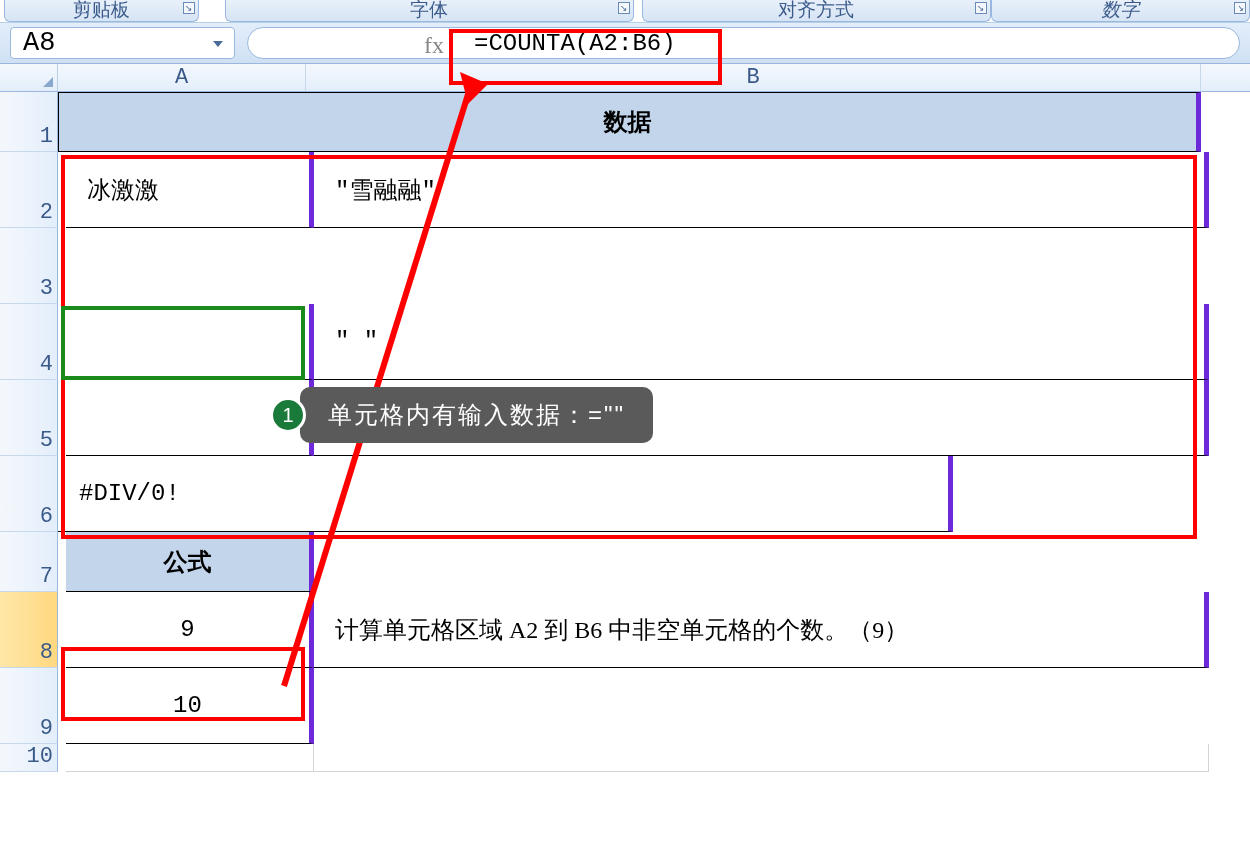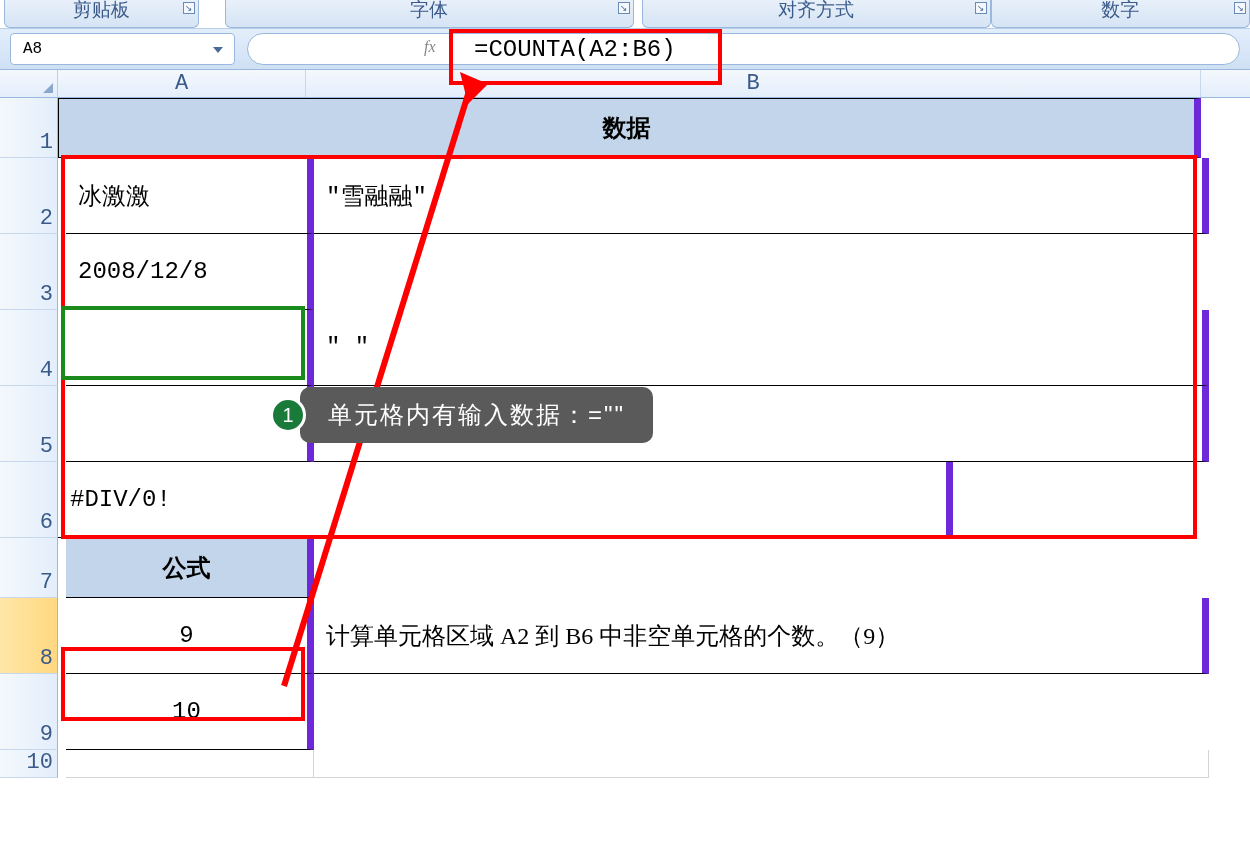--- a/index.html
+++ b/index.html
@@ -9,41 +9,41 @@
       background: #fff;
       position: relative;
       width: 1250px;
       height: 842px;
       overflow: hidden;
     }
     
     
     .ribbon-tabs {
       display: flex;
-      height: 28px;
+      height: 22px;
       align-items: stretch;
     }
     .ribbon-tab {
       text-align: center;
       color: #3a5a8a;
       font-size: 19px;
       border: 1px solid #9ab8de;
       border-top: none;
       border-radius: 0 0 6px 6px;
       padding: 0 4px 2px 4px;
       background: linear-gradient(#e8f0fa, #d6e4f4);
       display: flex;
       align-items: flex-start;
       justify-content: center;
       line-height: 1;
     }
     .tab-clipboard { width: 195px; margin-left: 4px; }
     .tab-font { width: 410px; margin-left: 26px; }
     .tab-align { width: 350px; margin-left: 8px; }
-    .tab-number { width: 260px; margin-left: 0; }
+    .tab-number { width: 260px; margin-left: 0; font-style: italic; }
     .dialog-arrow {
       width: 12px; height: 12px;
       border: 1px solid #6a8bb8;
       position: absolute;
       right: 3px; top: 2px;
       font-size: 9px;
       line-height: 10px;
       text-align: center;
       color: #4a6a9a;
       background: #f4f8fc;
@@ -61,21 +61,21 @@
     }
     .name-box-wrap {
       width: 225px;
       height: 32px;
       background: #fff;
       margin-left: 10px;
       display: flex;
       align-items: center;
       padding: 12px 12px;
       font-family: "Courier New", monospace;
-      font-size: 16px;
+      font-size: 27px;
       position: relative;
       border: 1px solid #9ab8de;
       border-radius: 4px;
       text-align: right;
     }
     .name-box-wrap .dropdown {
       position: absolute; right: 6px; top: 6px;
       width: 20px; height: 20px;
       display: flex; align-items: center; justify-content: center;
     }
@@ -97,24 +97,23 @@
       display: flex;
       align-items: center;
       padding-left: 206px;
       font-family: "Courier New", monospace;
       font-size: 24px;
     }
     .fx-label {
       position: absolute;
       left: 176px;
       top: 4px;
-      font-style: italic;
       color: #888;
       font-family: "Times New Roman", serif;
-      font-size: 16px;
+      font-size: 24px;
     }
     .fx-text {
       padding: 0 20px;
     }
     
     
     .col-headers {
       display: flex;
       height: 28px;
       background: linear-gradient(#f4f8fc, #e3eefb);
@@ -164,23 +163,23 @@
       border-bottom: 1px solid #c8d8ec;
       display: flex;
       align-items: flex-end;
       justify-content: flex-end;
       padding-bottom: 2px;
     }
     .row-hdr.sel {
       background: linear-gradient(to right, #ffe7a8, #ffd880);
     }
     .cell {
-      border-right: 7px solid #6d28d9;
+      border-right: 5px solid #6d28d9;
       border-bottom: 1px solid #000;
-      padding: 8px 12px;
+      padding: 8px 21px;
       font-size: 24px;
       display: flex;
       align-items: center;
     }
     .cell.noborder { border: none; }
     .cA { width: 248px; margin-left: 8px; }
     .cB { width: 895px; }
     .header-cell {
       background: #c3d5ea;
       font-weight: bold;
@@ -313,21 +312,20 @@
     <div class="cell merged-AB header-cell">数据</div>
   </div>
 
   <div class="row r2">
     <div class="row-hdr">2</div>
     <div class="cell cA">冰激激</div>
     <div class="cell cB mono">"雪融融"</div>
   </div>
   <div class="row r3">
     <div class="row-hdr">3</div>
-    <div class="cell cA mono">2008/12/8</div>
   </div>
   <div class="row r4">
     <div class="row-hdr">4</div>
     <div class="cell cA"></div>
     <div class="cell cB mono">"    "</div>
   </div>
   <div class="row r5">
     <div class="row-hdr">5</div>
     <div class="cell cA"></div>
     <div class="cell cB mono">TRUE</div>

